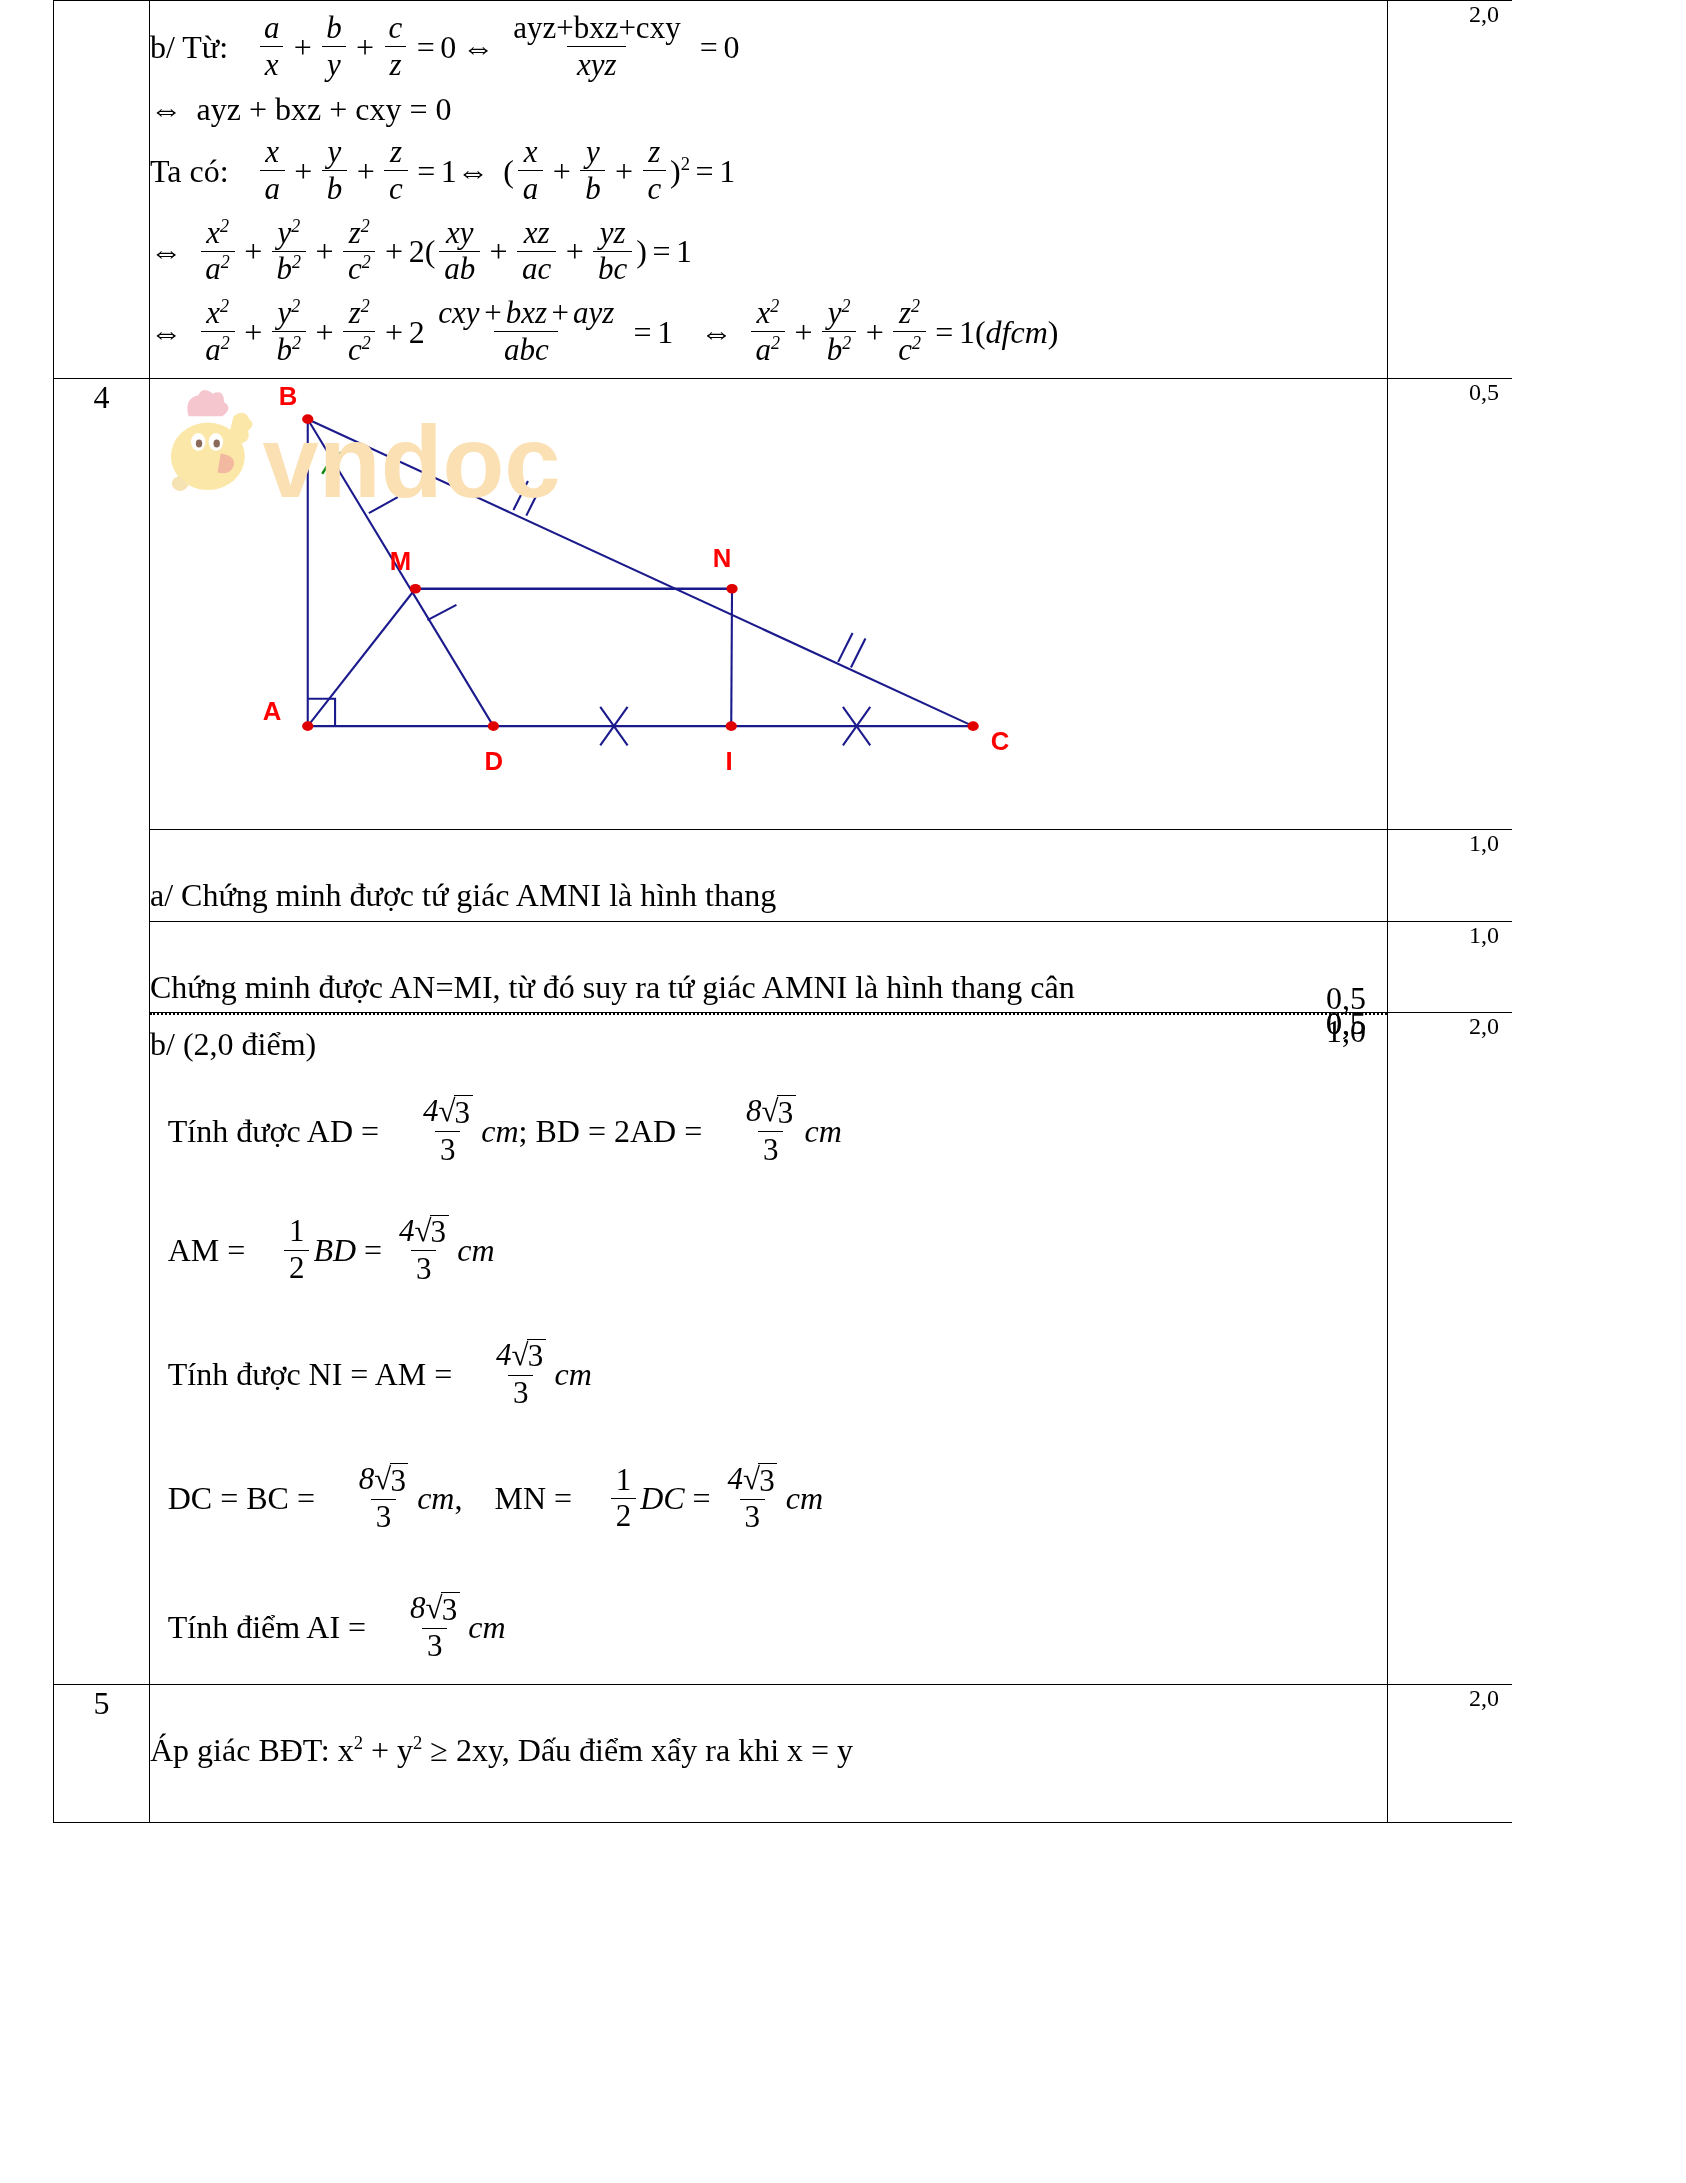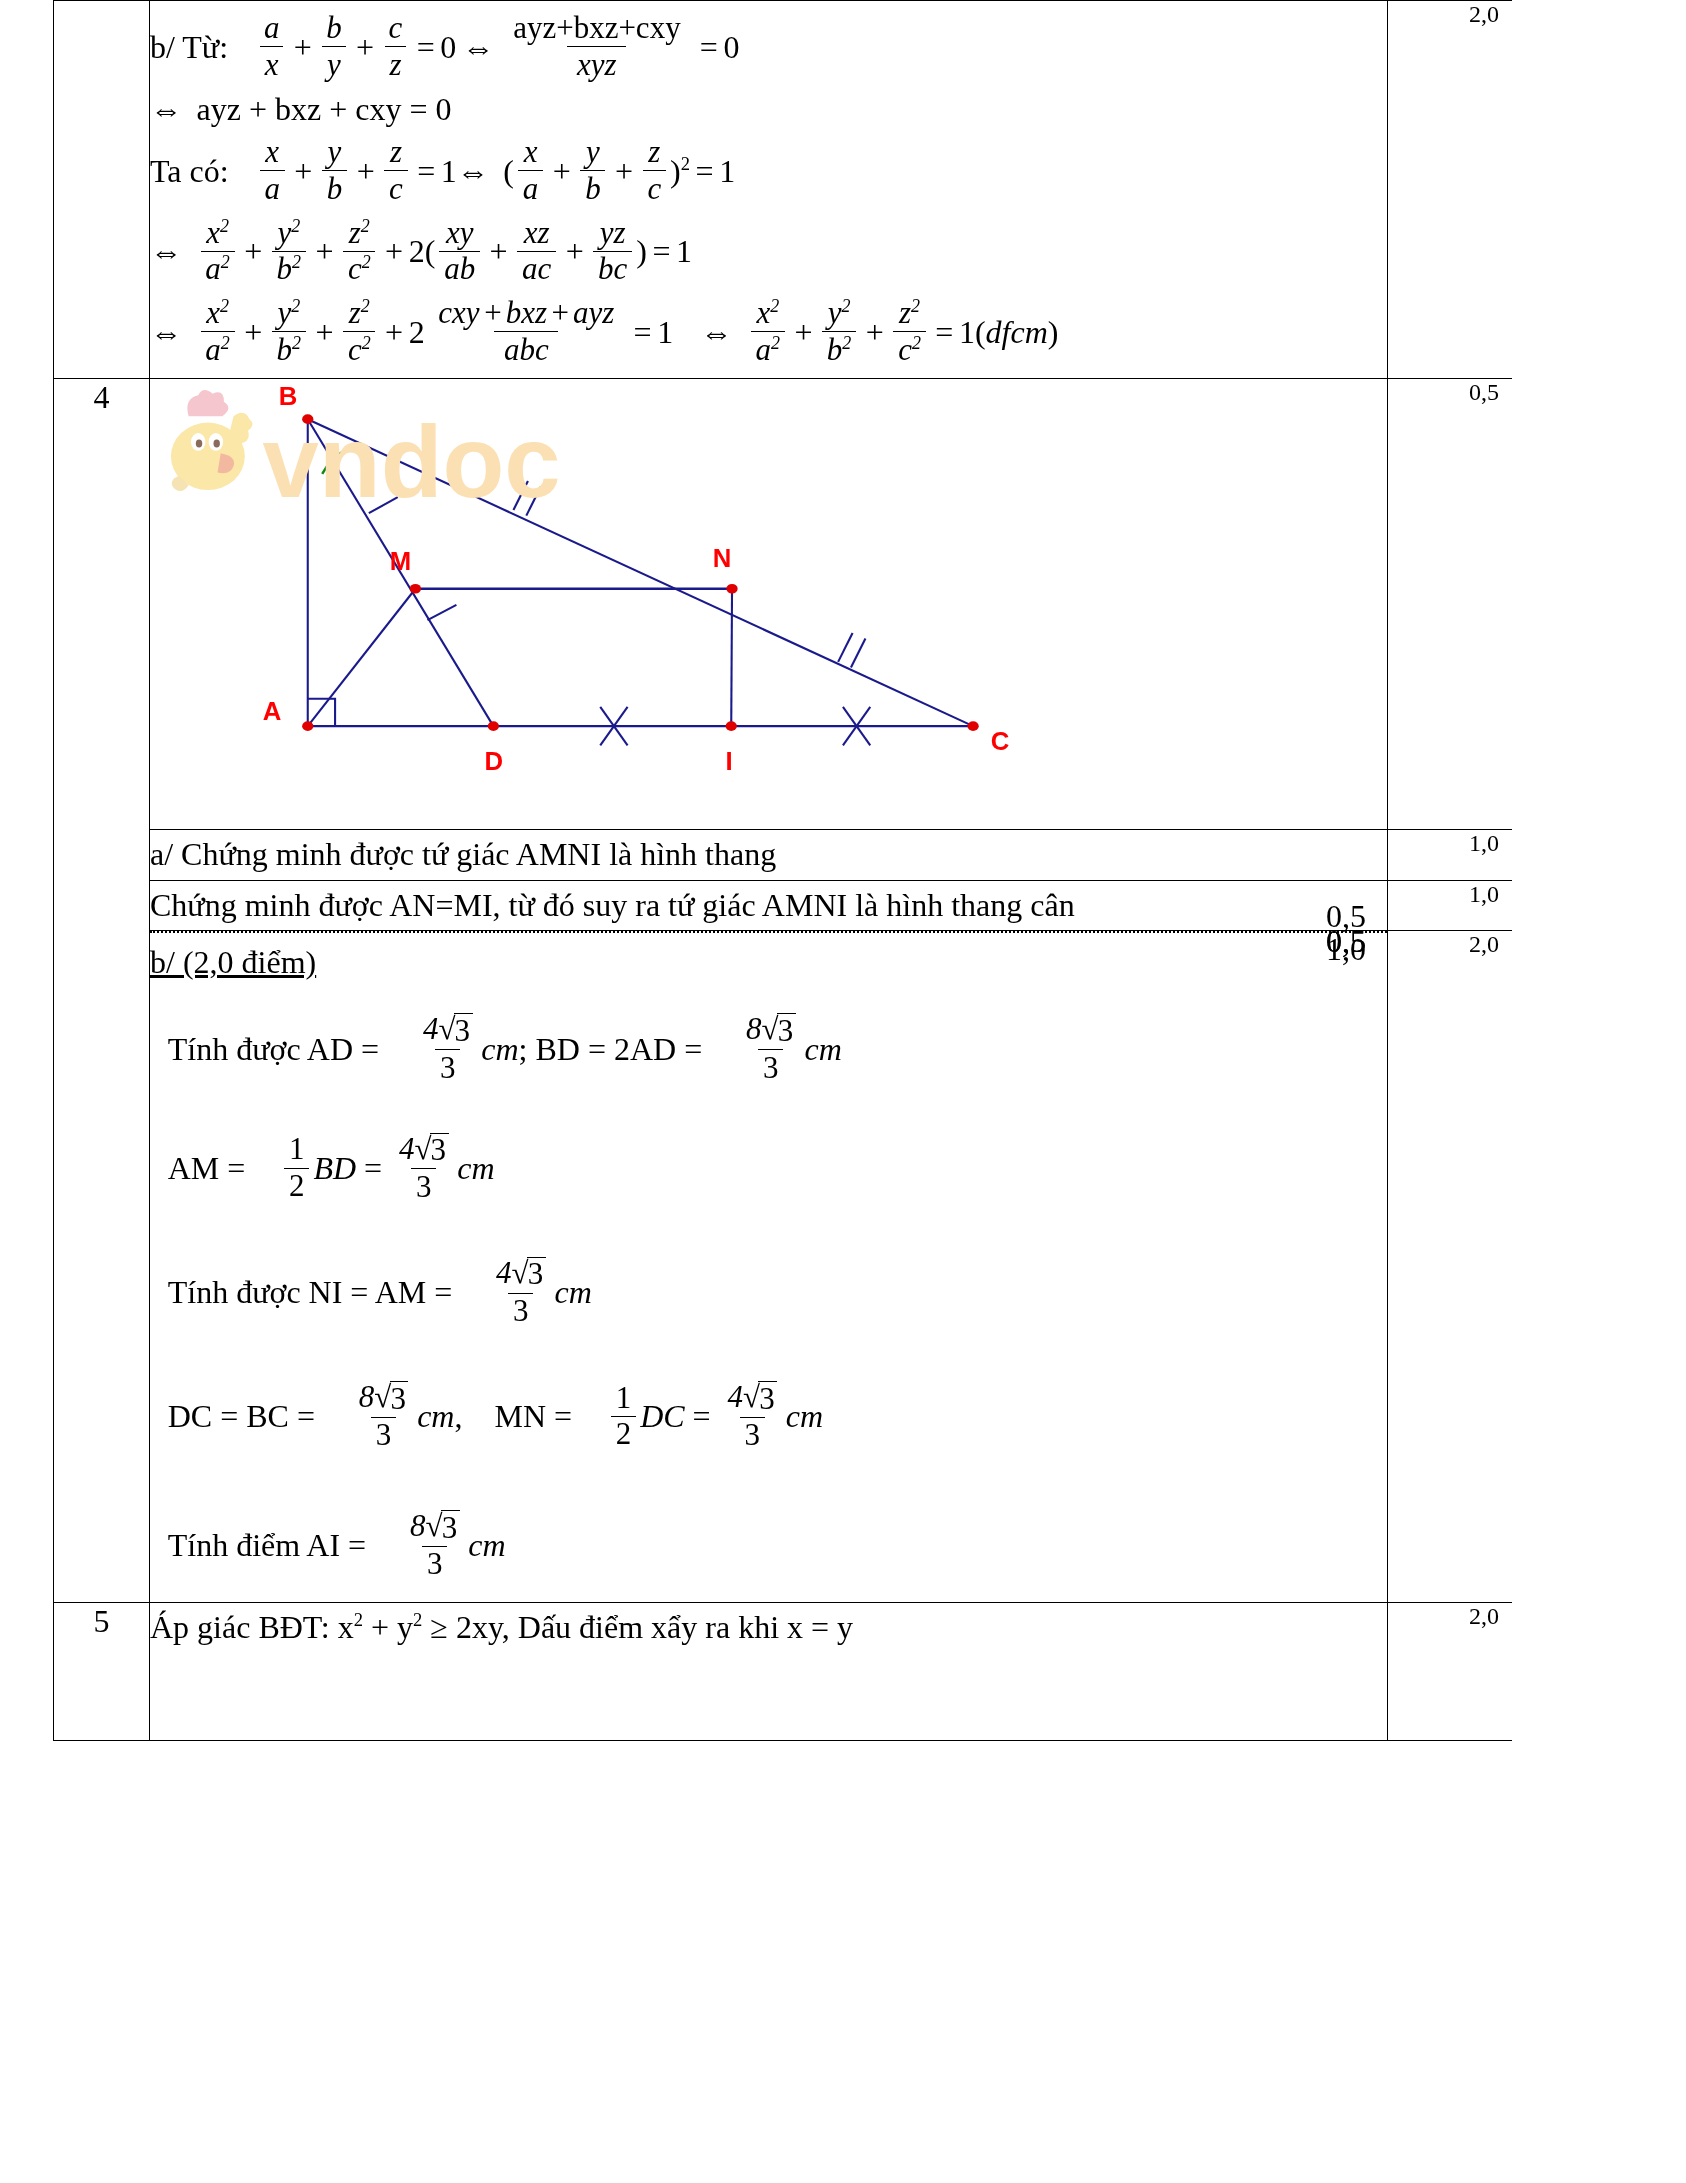--- a/index.html
+++ b/index.html
@@ -55,21 +55,21 @@
 
   
   .mline {
     display: flex;
     align-items: center;
     flex-wrap: wrap;
     margin: 11.3px 0 11.3px 0;
     font-size: 32px;
     line-height: 1.0;
   }
-  .mline.tight { margin: 19px 0; text-decoration: underline; }
+  .mline.tight { margin: 19px 0; }
   .txt { white-space: pre; }
   .it  { font-style: italic; }
   .op  { margin: 0 5.6px; }
   .sp4 { display:inline-block; width: 14.5px; }
   .sp8 { display:inline-block; width: 27px; }
 
   
   .frac {
     display: inline-flex;
     flex-direction: column;
@@ -123,21 +123,21 @@
     border-top: 2.4px dotted #000;
     margin: 0 0 0 0;
     height: 0;
   }
 
   .inline-score {
     position: absolute;
     right: 21px;
     font-size: 32px;
   }
-  .rowtext { font-size: 32px; padding: 6.4px 0; }
+  .rowtext { font-size: 32px; padding: 6.4px 0; margin-top: 41px; }
 </style>
 </head>
 <body>
 
 <div id="page">
 
 <table class="answer-table">
   <colgroup>
     <col class="c-no">
         <col class="c-body">

